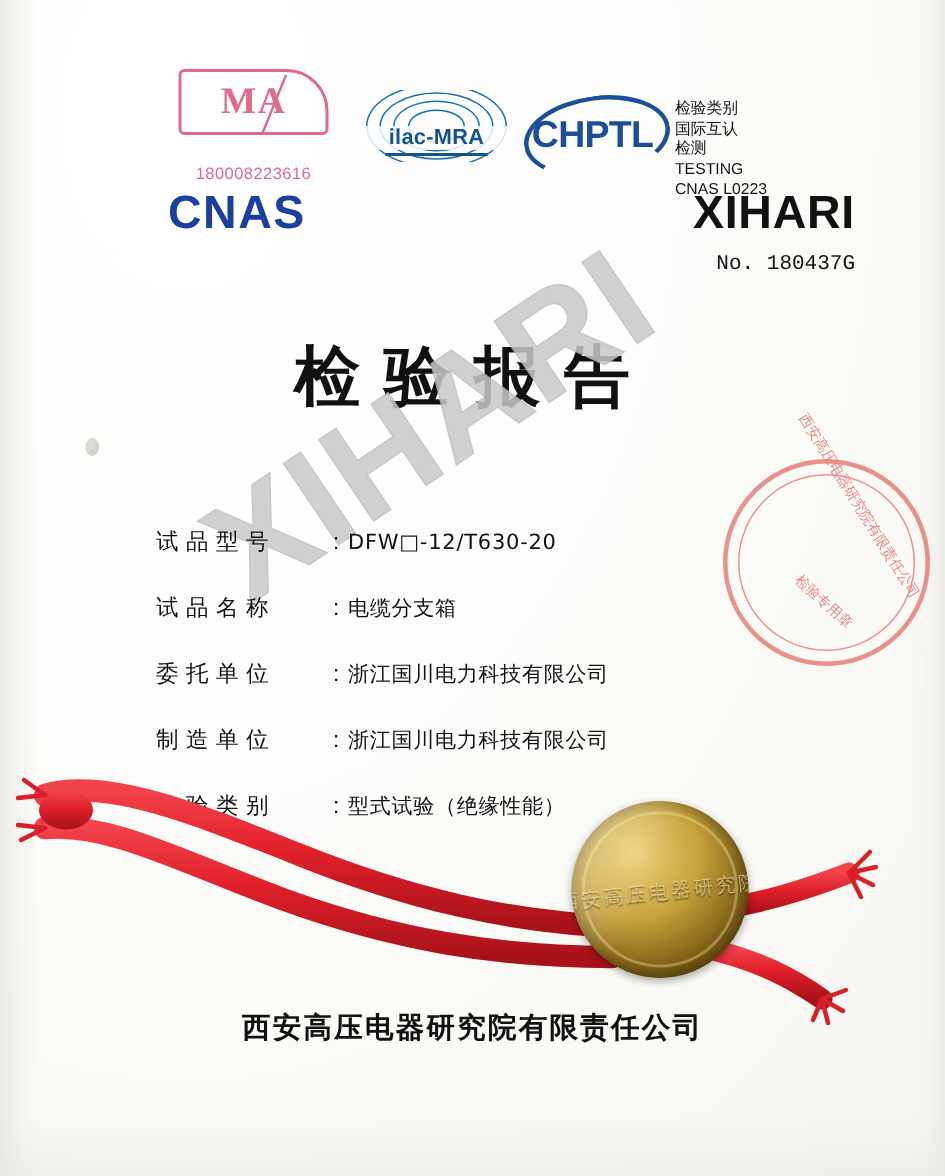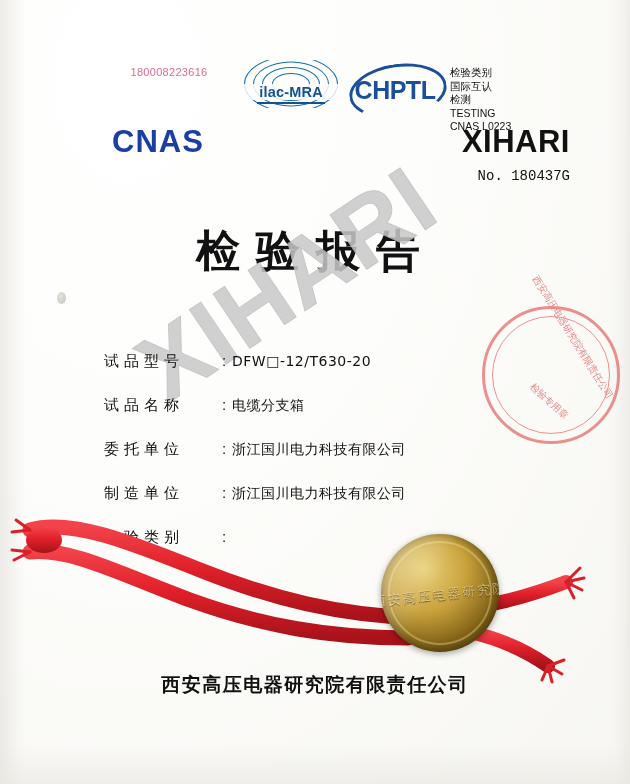--- a/index.html
+++ b/index.html
@@ -398,20 +398,24 @@
 <div class="page">
   <div class="page-edge-left"></div>
   <div class="page-edge-right"></div>
   <div class="page-edge-bottom"></div>
 
   <div class="punch" style="left:57px; top:292px;"></div>
 
   <div class="logo-row">
 
     <div class="ma-mark">
+      <div class="ma-box">
+        <div class="ma-text">MA</div>
+        <div class="ma-slash"></div>
+      </div>
       <div class="ma-num">180008223616</div>
     </div>
 
     <div class="ilac-mark">
       <div class="ilac-rings">
         <span></span>
           <span></span>
           <span></span>
           <span></span>
       </div>
@@ -468,20 +472,21 @@
       <div class="field-value">浙江国川电力科技有限公司</div>
     </div>
     <div class="field-row">
       <div class="field-label">制造单位</div>
       <div class="field-colon">:</div>
       <div class="field-value">浙江国川电力科技有限公司</div>
     </div>
     <div class="field-row">
       <div class="field-label">检验类别</div>
       <div class="field-colon">:</div>
+      <div class="field-value">型式试验（绝缘性能）</div>
     </div>
   </div>
 
   <svg class="ribbon-svg" viewBox="0 0 630 200">
     <defs>
       <linearGradient id="rib" x1="0" y1="0" x2="0" y2="1">
         <stop offset="0%" stop-color="#f2424a"></stop>
         <stop offset="45%" stop-color="#e1202a"></stop>
         <stop offset="100%" stop-color="#a8121a"></stop>
       </linearGradient>

